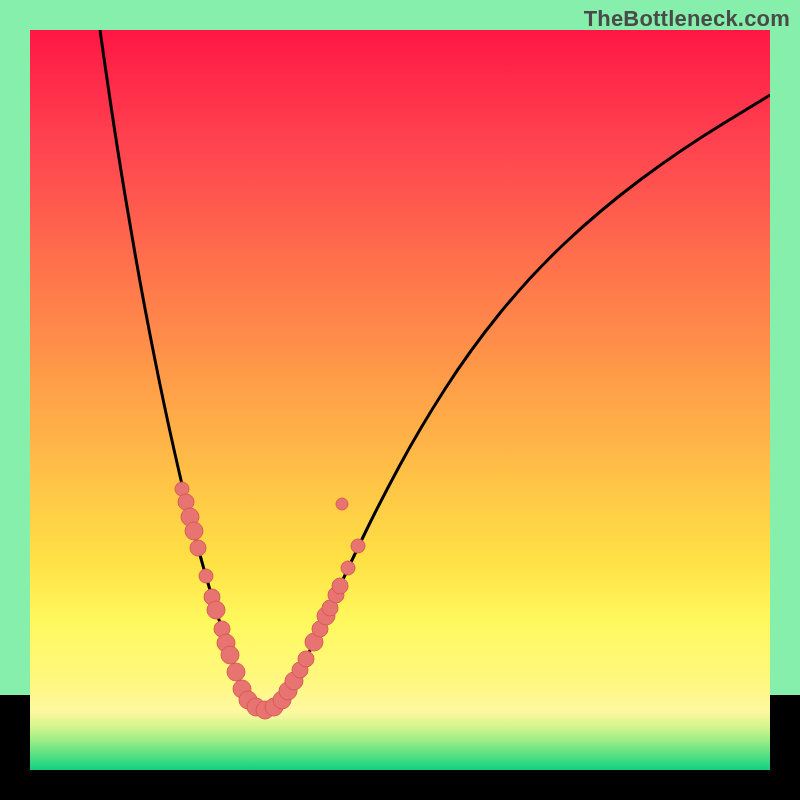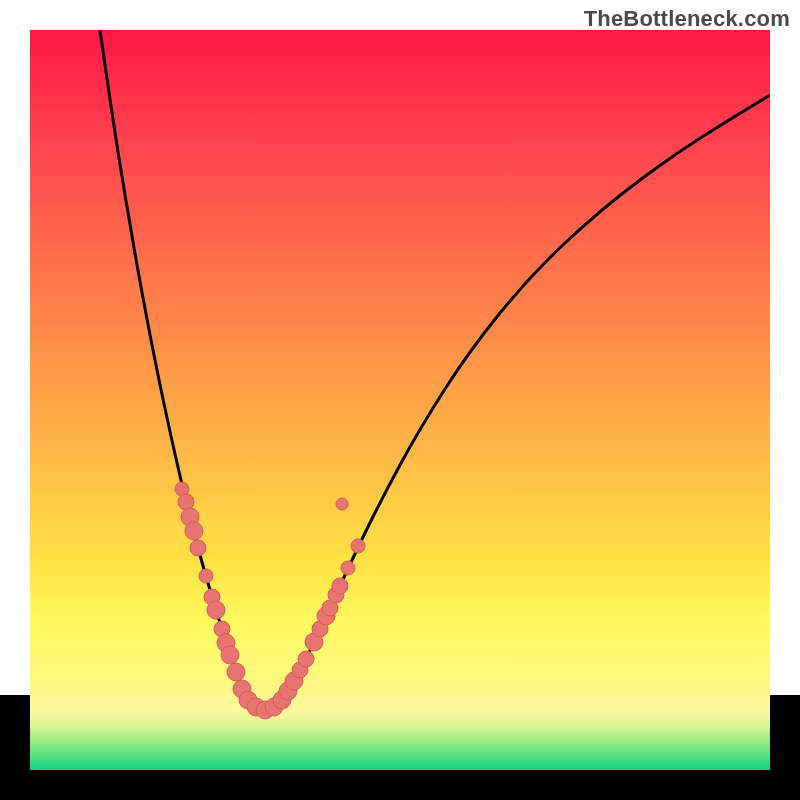--- a/index.html
+++ b/index.html
@@ -8,21 +8,21 @@
     width: 800px;
     height: 800px;
     overflow: hidden;
     background: #000;
     font-family: Arial, Helvetica, sans-serif;
   }
   .frame {
     position: absolute;
     left: 0; top: 0;
     width: 800px; height: 695px;
-    background: #ffffff;
+    background: #86efac;
   }
   .plot-area {
     position: absolute;
     left: 30px;
     top: 30px;
     width: 740px;
     height: 740px;
     overflow: hidden;
   }
   .gradient-bg {

